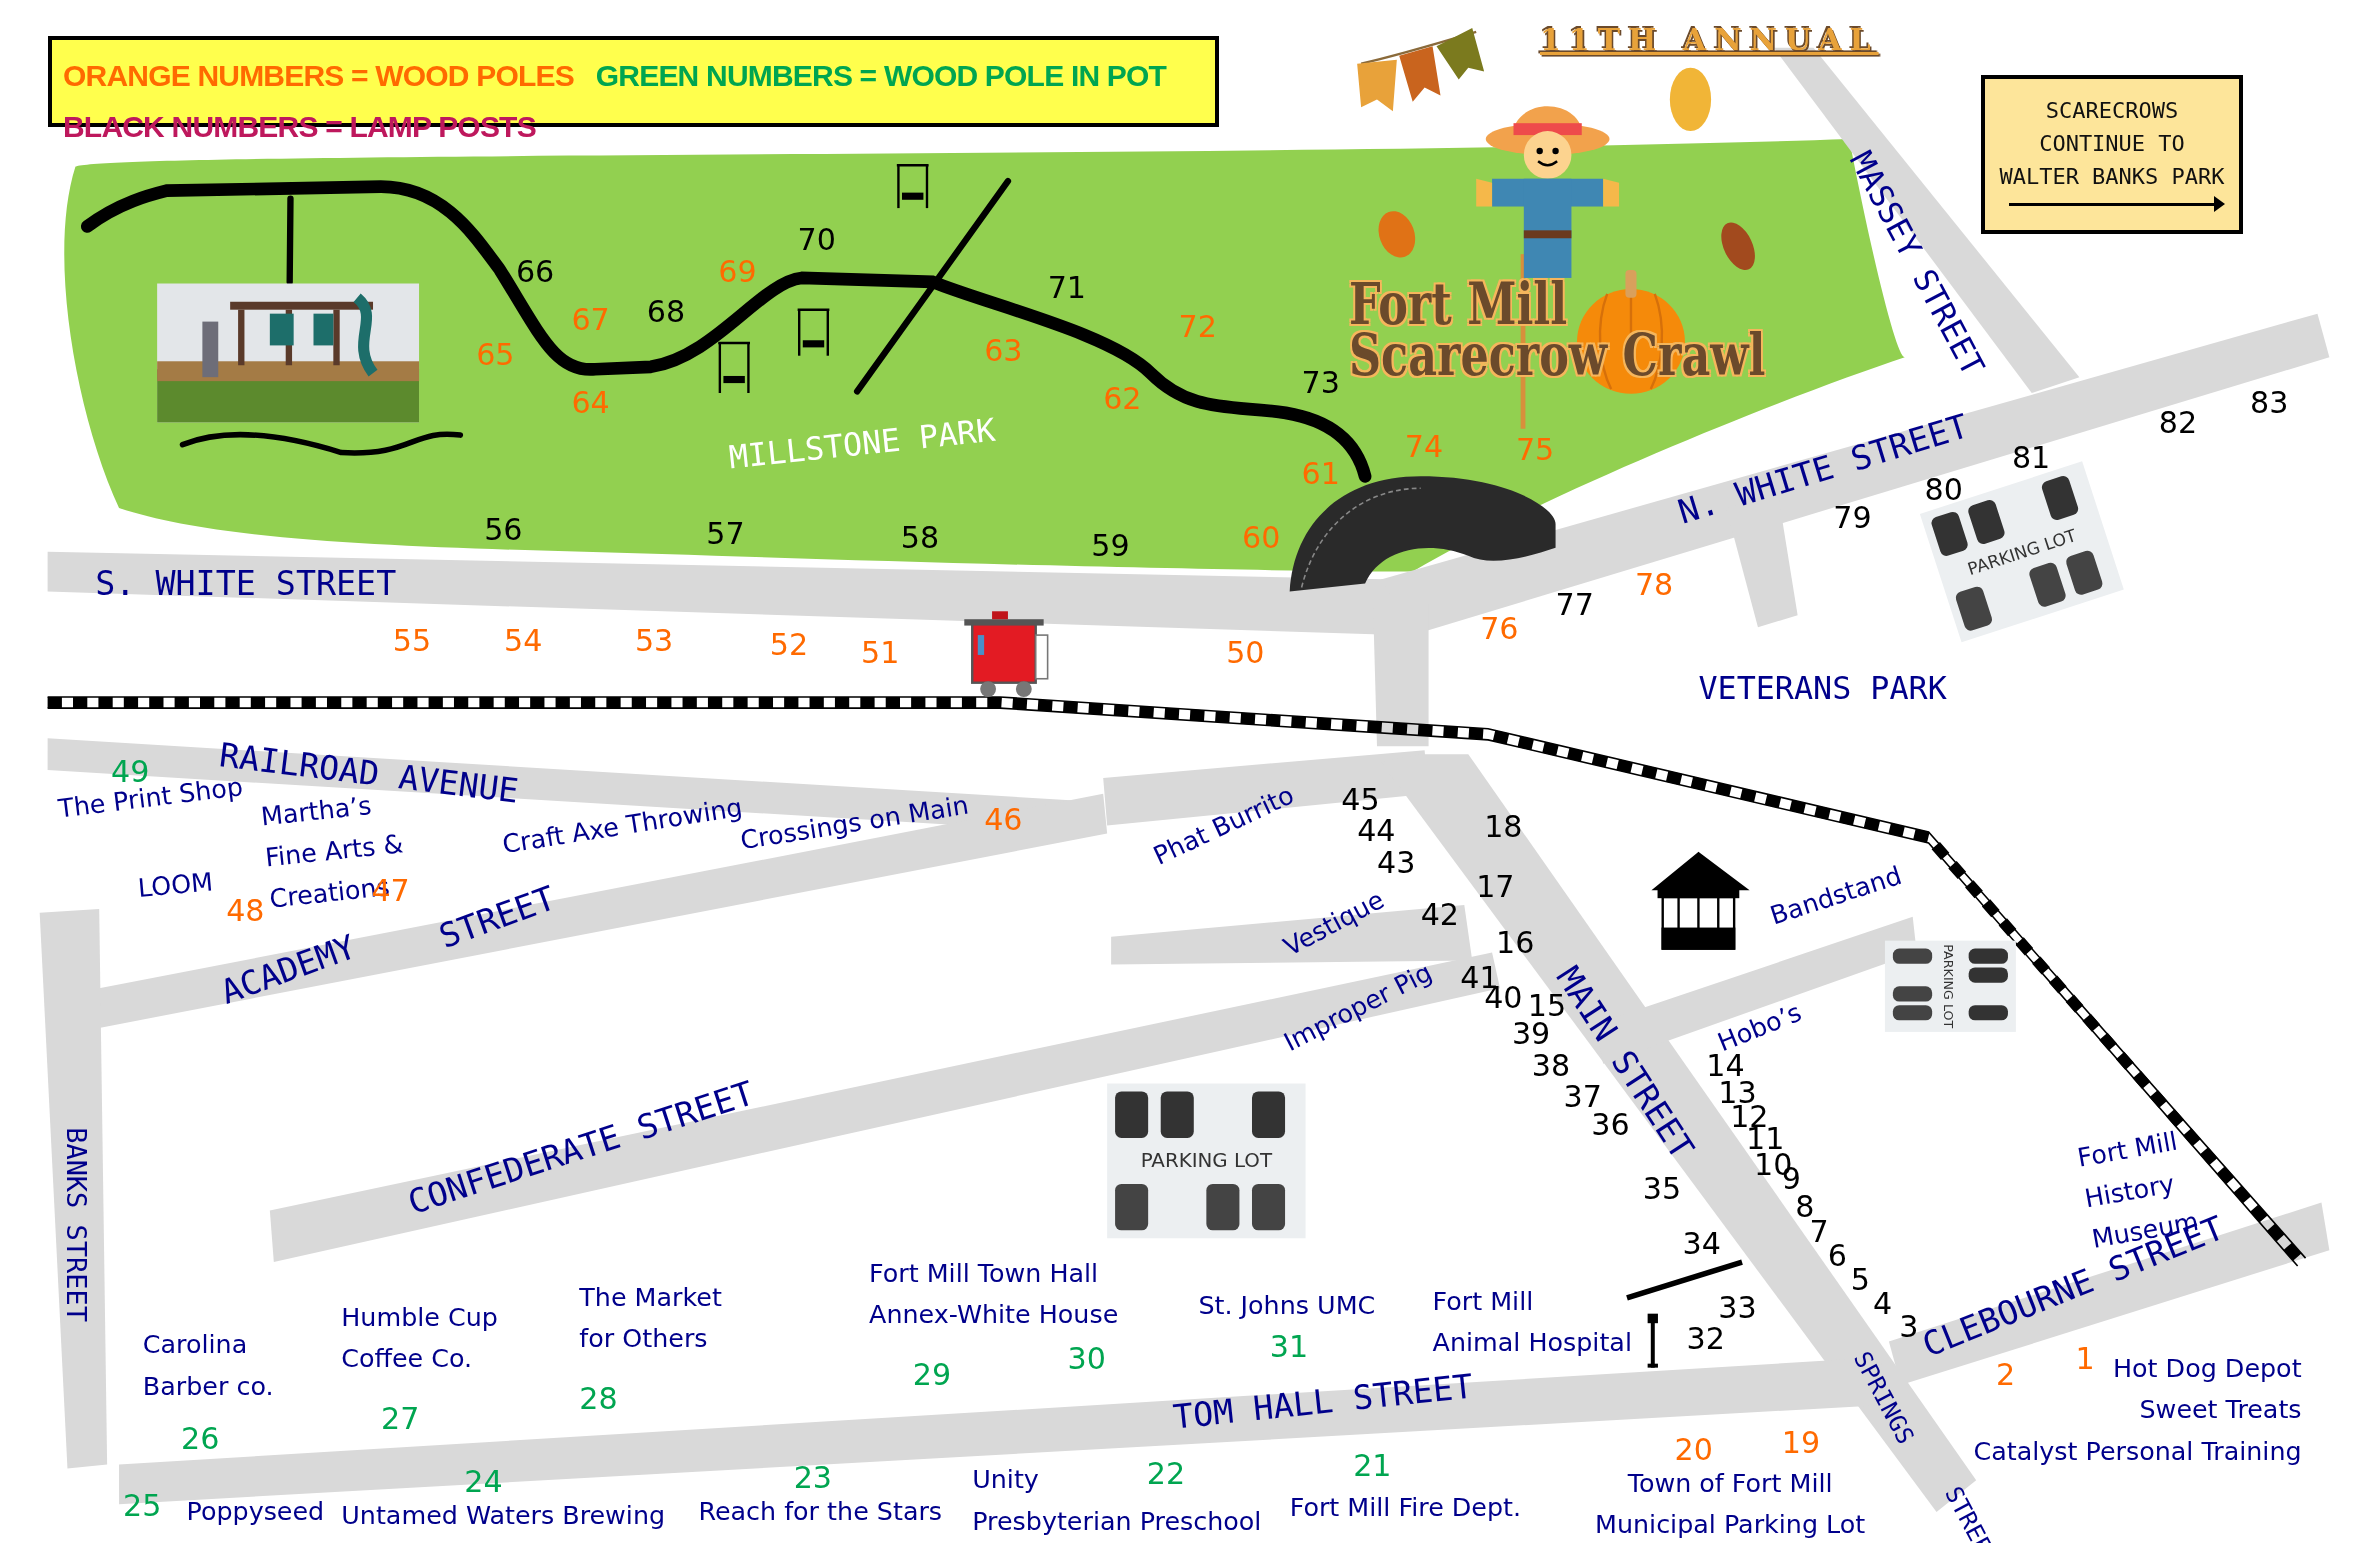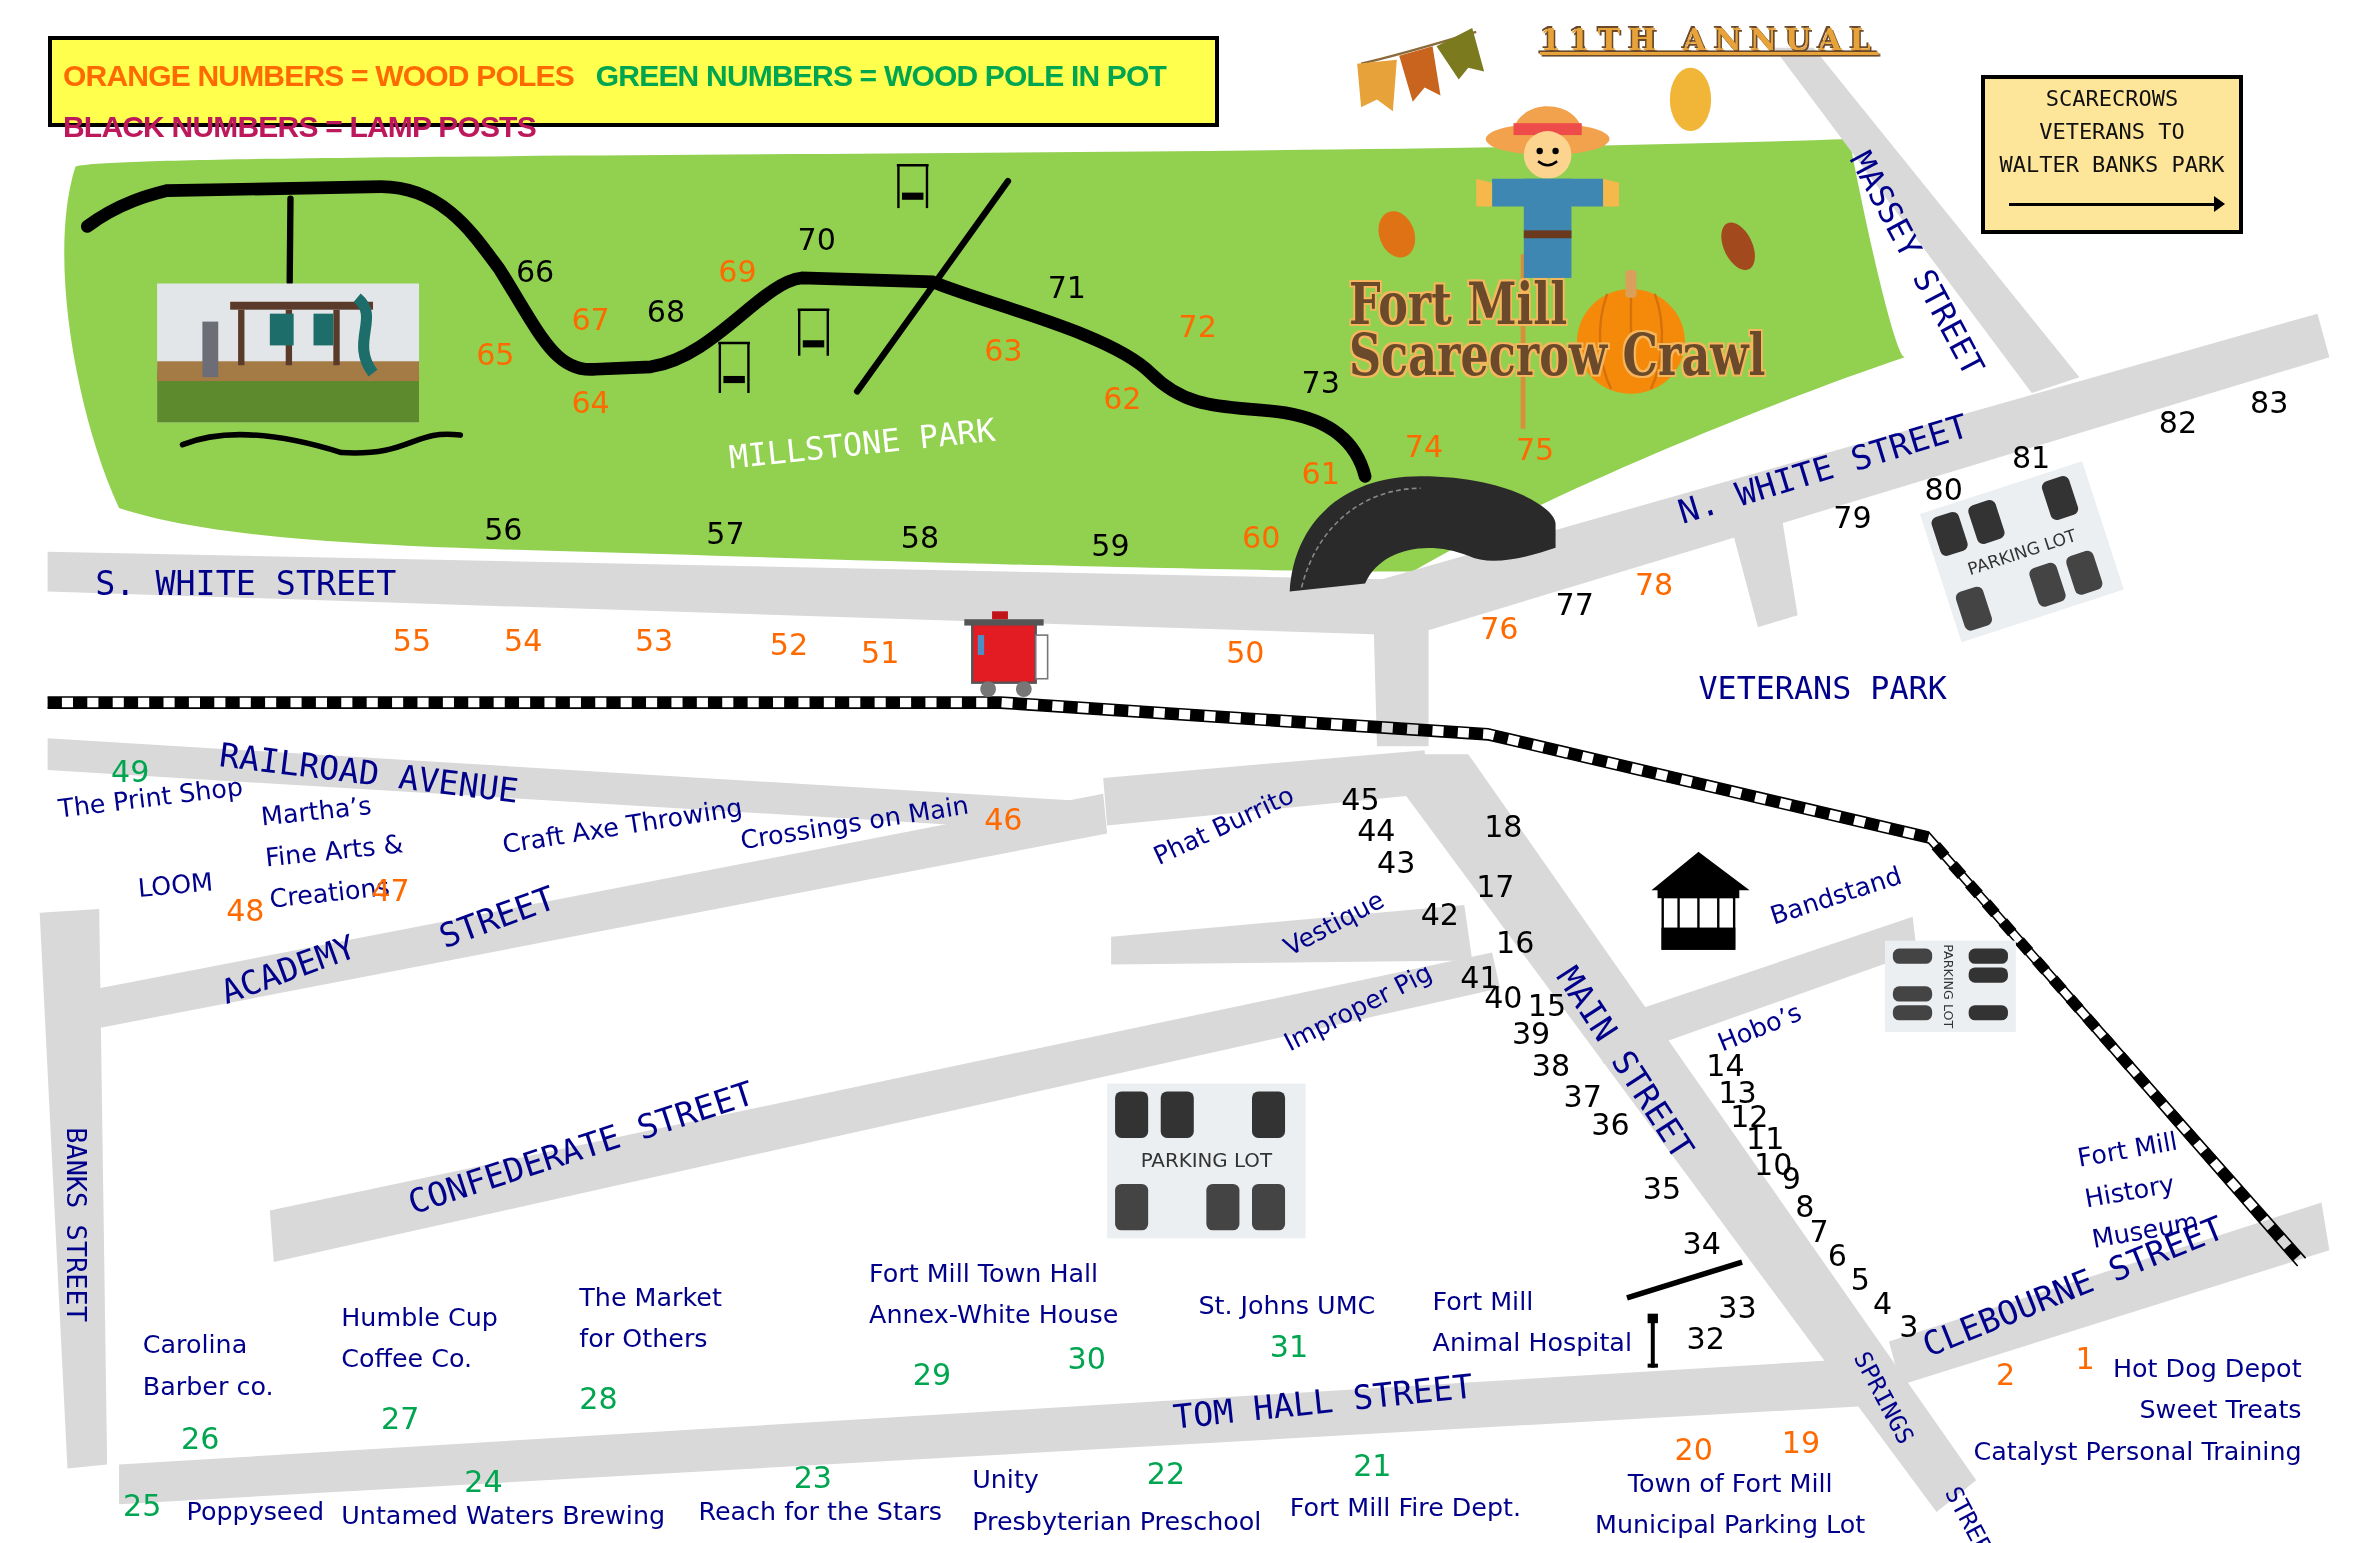--- a/index.html
+++ b/index.html
@@ -2,21 +2,21 @@
 <html style="font-size:12.7px"><head>
 <meta charset="utf-8">
 <style>
   html,body{margin:0;padding:0;background:#fff;}
   body{width:2377px;height:1544px;overflow:hidden;position:relative;font-family:"DejaVu Sans",sans-serif;}
   #map{position:absolute;left:0;top:0;width:2377px;height:1544px;}
   .legend{position:absolute;left:48px;top:36px;width:1171px;height:91px;background:#ffff4d;border:4.8px solid #000;box-sizing:border-box;padding:9.5px 11px;font-family:"Liberation Sans",sans-serif;font-weight:bold;font-size:30px;line-height:51px;letter-spacing:-0.8px;}
   .legend .orange{color:#ff6a00;}
   .legend .green{color:#00a550;margin-left:14.3px;}
   .legend .black{color:#be185d;}
-  .sign{position:absolute;left:1981px;top:75px;width:262px;height:159px;background:#fde59a;border:4.8px solid #000;box-sizing:border-box;text-align:center;font-family:"DejaVu Sans Mono",monospace;font-size:22px;line-height:33px;padding-top:3px;color:#111;}
+  .sign{position:absolute;left:1981px;top:75px;width:262px;height:159px;background:#fde59a;border:4.8px solid #000;box-sizing:border-box;text-align:center;font-family:"DejaVu Sans Mono",monospace;font-size:22px;line-height:33px;padding-top:15px;color:#111;}
   .sign .arrow{position:absolute;left:24px;right:17.5px;bottom:24px;height:3.2px;background:#000;}
   .sign .arrow:after{content:"";position:absolute;right:-3.2px;top:-6.4px;border-left:11px solid #000;border-top:8px solid transparent;border-bottom:8px solid transparent;}
   .title-wrap{position:absolute;left:1349px;top:278px;font-family:"DejaVu Serif",serif;font-weight:bold;color:#6b4a2b;text-shadow:-2.4px -2.4px 0 #f6b65c,2.4px -2.4px 0 #f6b65c,-2.4px 2.4px 0 #f6b65c,2.4px 2.4px 0 #f6b65c;line-height:51px;}
   .title-wrap .l1{font-size:57px;display:block;transform:scaleX(.78);transform-origin:left;}
   .title-wrap .l2{font-size:57px;display:block;transform:scaleX(.78);transform-origin:left;}
   .annual{position:absolute;left:1540px;top:22px;font-family:"DejaVu Serif",serif;font-weight:bold;font-size:30px;letter-spacing:8px;color:#e8a23a;text-shadow:-1.6px -1.6px 0 #6b4a2b,1.6px 1.6px 0 #6b4a2b;text-decoration:underline;}
   .num{font-family:"DejaVu Sans",sans-serif;}
 </style>
 </head>
 <body>
@@ -392,17 +392,17 @@
 <div class="legend">
   <div>
     <span class="orange">ORANGE NUMBERS = WOOD POLES</span>
     <span class="green">GREEN NUMBERS = WOOD POLE IN POT</span>
   </div>
   <div class="black">BLACK NUMBERS = LAMP POSTS</div>
 </div>
 
 <div class="sign">
   <div>SCARECROWS</div>
-  <div>VETERANS TO</div>
+  <div>CONTINUE TO</div>
   <div>WALTER BANKS PARK</div>
   <div class="arrow"></div>
 </div>
 
 
 </body></html>

